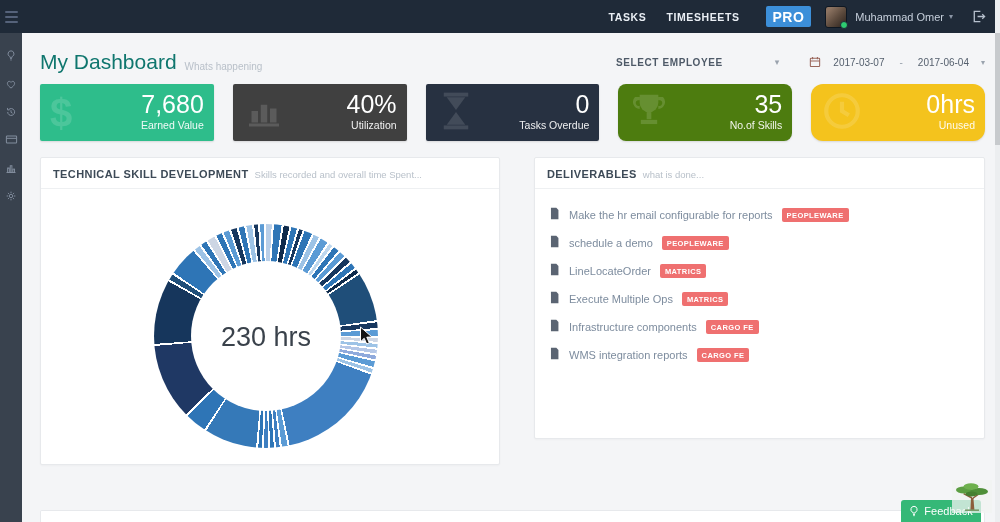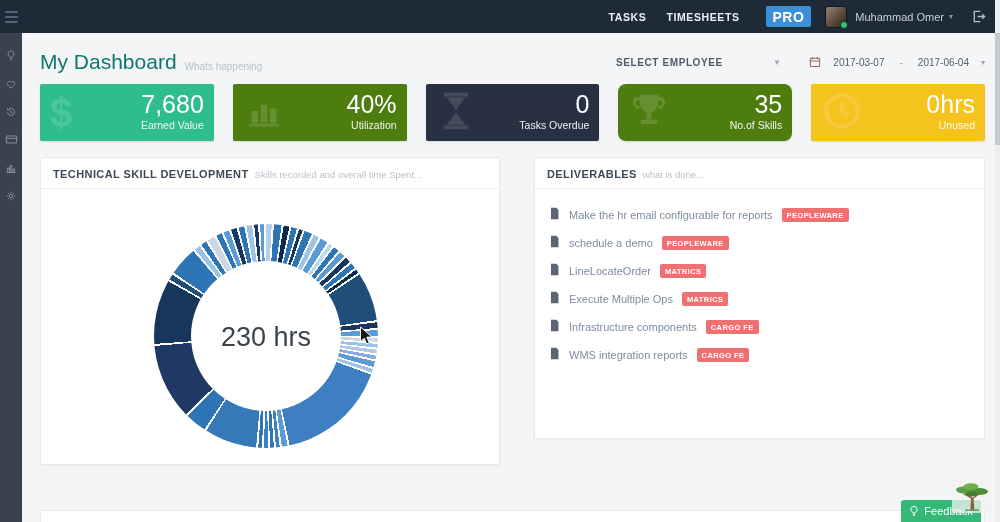--- a/index.html
+++ b/index.html
@@ -178,21 +178,21 @@
   </div>
 
   <div class="stats-row" id="stats-row">
       <div class="stat-card" style="background: rgb(46, 189, 139);">
         <div class="stat-wm">
           <div style="font-size:40px;font-weight:bold;color:rgba(255,255,255,.16);line-height:1;">$</div>
         </div>
         <div class="stat-value">7,680</div>
         <div class="stat-label">Earned Value</div>
       </div>
-      <div class="stat-card" style="background: #4d7c0f;">
+      <div class="stat-card" style="background: #404040;">
         <div class="stat-wm"><svg width="42" height="40" viewBox="0 0 16 16" fill="rgba(255,255,255,.16)">
             <rect x="2" y="13" width="12" height="1.2"></rect>
             <rect x="3" y="8" width="2.6" height="4.6"></rect>
             <rect x="6.7" y="5.5" width="2.6" height="7.1"></rect>
             <rect x="10.4" y="7" width="2.6" height="5.6"></rect>
           </svg></div>
         <div class="stat-value">40%</div>
         <div class="stat-label">Utilization</div>
       </div>
       <div class="stat-card" style="background: rgb(39, 49, 65);">
@@ -208,21 +208,21 @@
       <div class="stat-card" style="background: #4d7c0f; border-radius: 8px;">
         <div class="stat-wm"><svg width="42" height="42" viewBox="0 0 18 18" fill="rgba(255,255,255,.16)">
             <path d="M5 2h8v3.5a4 4 0 0 1-8 0z"></path>
             <path d="M3 3H5v1.4H4.2A1.2 1.2 0 0 0 5 6.8v1.3A3 3 0 0 1 3 3zM15 3h-2v1.4h.8A1.2 1.2 0 0 1 13 6.8v1.3a3 3 0 0 0 2-5.1z"></path>
             <rect x="8" y="9.5" width="2" height="3"></rect>
             <rect x="5.5" y="12.8" width="7" height="1.8"></rect>
           </svg></div>
         <div class="stat-value">35</div>
         <div class="stat-label">No.of Skills</div>
       </div>
-      <div class="stat-card" style="background: rgb(244, 195, 29);">
+      <div class="stat-card" style="background: rgb(244, 195, 29); border-radius: 12px;">
         <div class="stat-wm"><svg width="42" height="42" viewBox="0 0 16 16" fill="none" stroke="rgba(255,255,255,.16)" stroke-width="1.6">
             <circle cx="8" cy="8" r="6"></circle>
             <path d="M8 4.5V8l2.6 1.6"></path>
           </svg></div>
         <div class="stat-value">0hrs</div>
         <div class="stat-label">Unused</div>
       </div>
     </div>
 
   <div class="panels-row">

